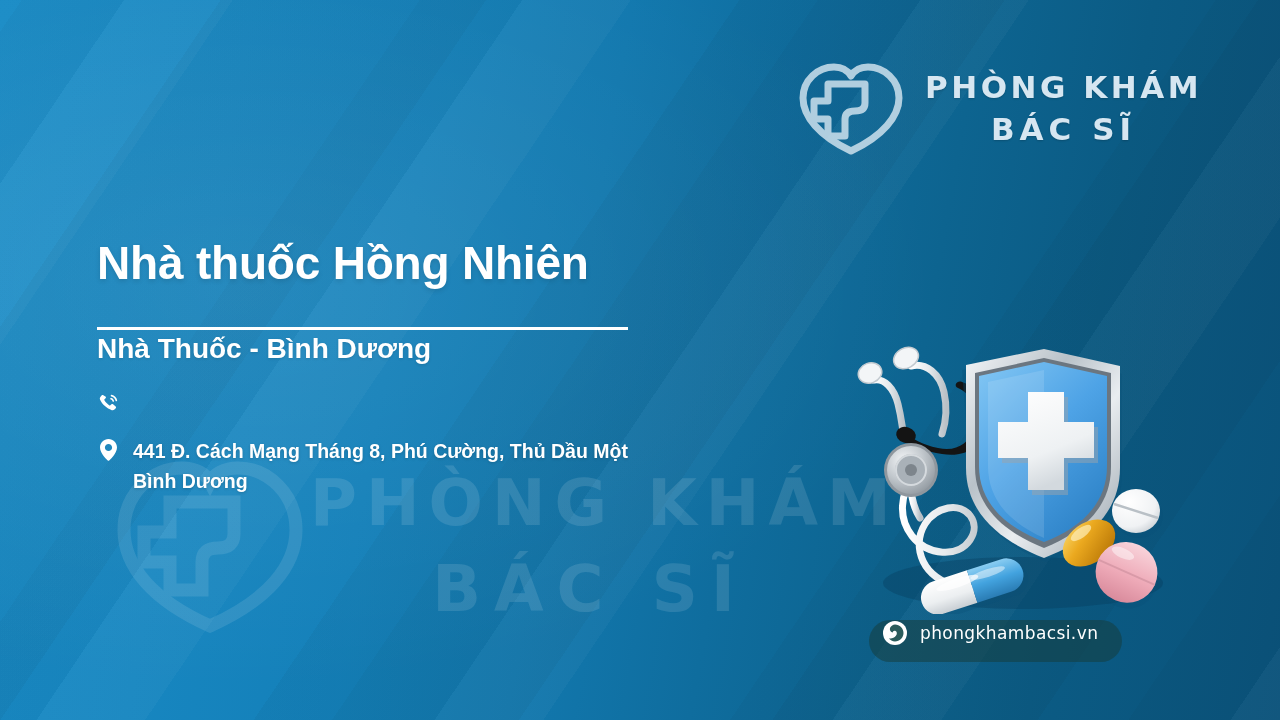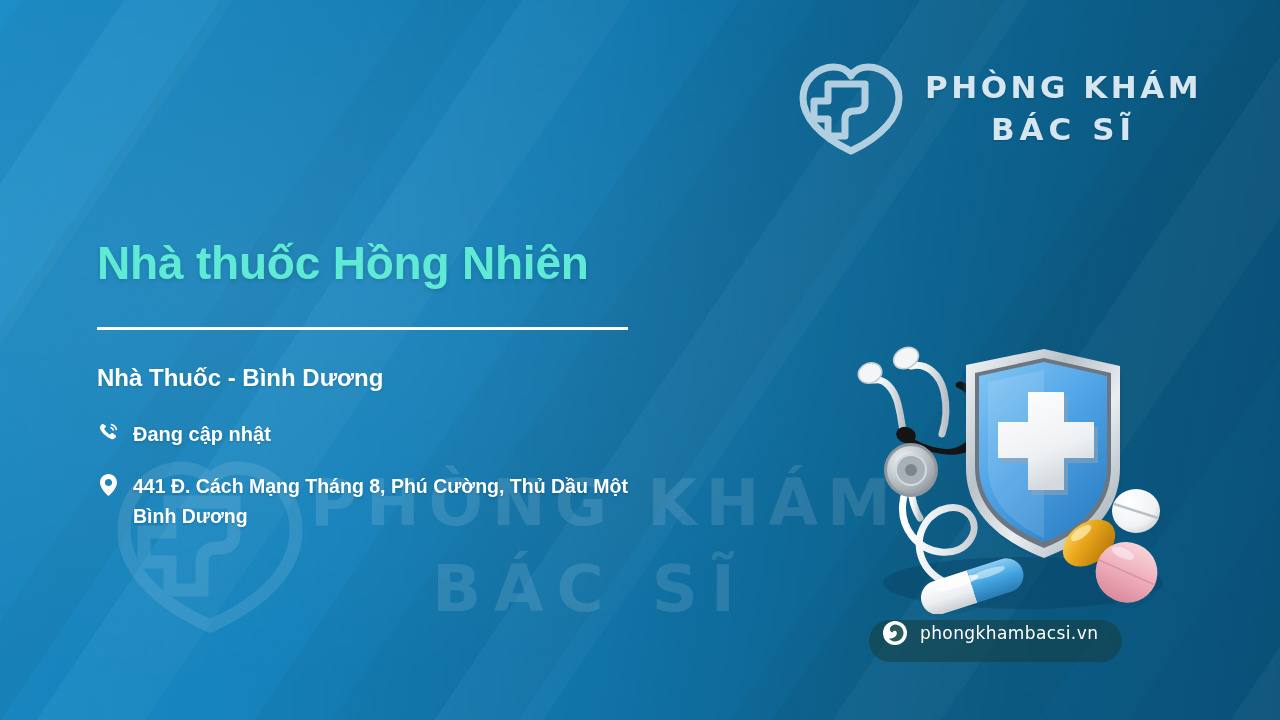--- a/index.html
+++ b/index.html
@@ -101,37 +101,36 @@
     letter-spacing:3.5px;
     line-height:42px;
     text-align:center;
     text-shadow:0 1px 2px rgba(0,0,0,.18);
   }
   .logo-text .l2 { letter-spacing:5px; }
 
   
   .content { position:absolute; left:97px; top:232px; width:720px; }
   .title {
-    color:#5eead4;
+    color:#ffffff;
     font-size:46px;
     font-weight:bold;
     line-height:62px;
     letter-spacing:-.2px;
     text-shadow:0 2px 5px rgba(0,0,0,.13);
     white-space:nowrap;
   }
   .divider {
     margin-top:33px;
     width:531px; height:3px;
     background:#ffffff;
   }
   .subtitle {
-    margin-top:29px;
-    color:#ffffff;
-    font-size:24px;
+    color:#ffffff;
+    font-size:28px;
     font-weight:bold;
     line-height:38px;
     text-shadow:0 1px 3px rgba(0,0,0,.13);
   }
   .info-row {
     display:flex;
     align-items:flex-start;
     gap:14px;
     margin-top:22px;
     color:#ffffff;
@@ -218,21 +217,20 @@
     <div class="subtitle">Nhà Thuốc - Bình Dương</div>
 
     <div class="info-row">
       <span class="info-icon">
         <svg width="21" height="21" viewBox="0 0 24 24" fill="#ffffff">
           <path d="M6.1 2.6c-.6-.5-1.5-.4-2 .2L2.7 4.5c-.7.9-.8 2.1-.3 3.1 1.3 2.7 3.2 5.2 5.5 7.3 2.3 2.1 5 3.7 7.9 4.7 1 .4 2.2.1 3-.7l1.5-1.6c.5-.6.5-1.5-.1-2l-3-2.5c-.5-.4-1.3-.4-1.8.1l-1.3 1.2c-.3.3-.7.3-1 .1-1.2-.8-2.3-1.7-3.3-2.7-1-1-1.8-2.1-2.5-3.3-.2-.3-.1-.7.1-1l1.3-1.2c.5-.5.6-1.3.2-1.8L6.1 2.6z"></path>
           <path d="M15.6 2.1c-.5-.1-1 .2-1.1.7-.1.5.2 1 .7 1.1 2.5.5 4.4 2.4 4.9 4.9.1.5.6.8 1.1.7.5-.1.8-.6.7-1.1-.7-3.2-3.1-5.6-6.3-6.3z"></path>
           <path d="M15 5.6c-.5-.1-1 .2-1.1.7-.1.5.2 1 .7 1.1 1 .2 1.8 1 2 2 .1.5.6.8 1.1.7.5-.1.8-.6.7-1.1-.4-1.8-1.7-3.1-3.4-3.4z"></path>
         </svg>
       </span>
-      <span class="info-text phone">Đang cập nhật</span>
     </div>
 
     <div class="info-row addr">
       <span class="info-icon">
         <svg width="17" height="22" viewBox="0 0 17 22" fill="#ffffff">
           <path d="M8.5 0C3.8 0 0 3.8 0 8.5c0 6.2 7.6 12.8 7.9 13.1.3.3.8.3 1.2 0 .3-.3 7.9-6.9 7.9-13.1C17 3.8 13.2 0 8.5 0zm0 12.1c-2 0-3.6-1.6-3.6-3.6s1.6-3.6 3.6-3.6 3.6 1.6 3.6 3.6-1.6 3.6-3.6 3.6z"></path>
         </svg>
       </span>
       <span class="info-text">441 Đ. Cách Mạng Tháng 8,  Phú Cường,  Thủ Dầu Một
 Bình Dương</span>

